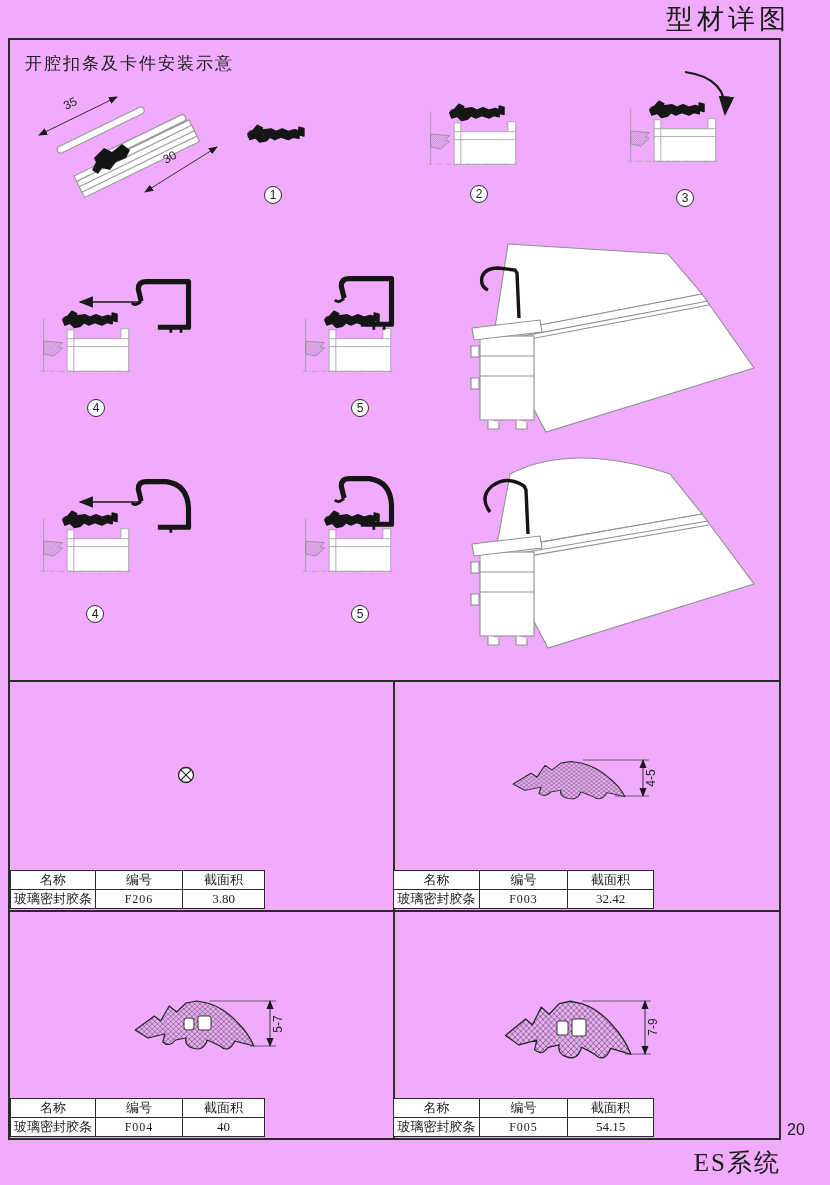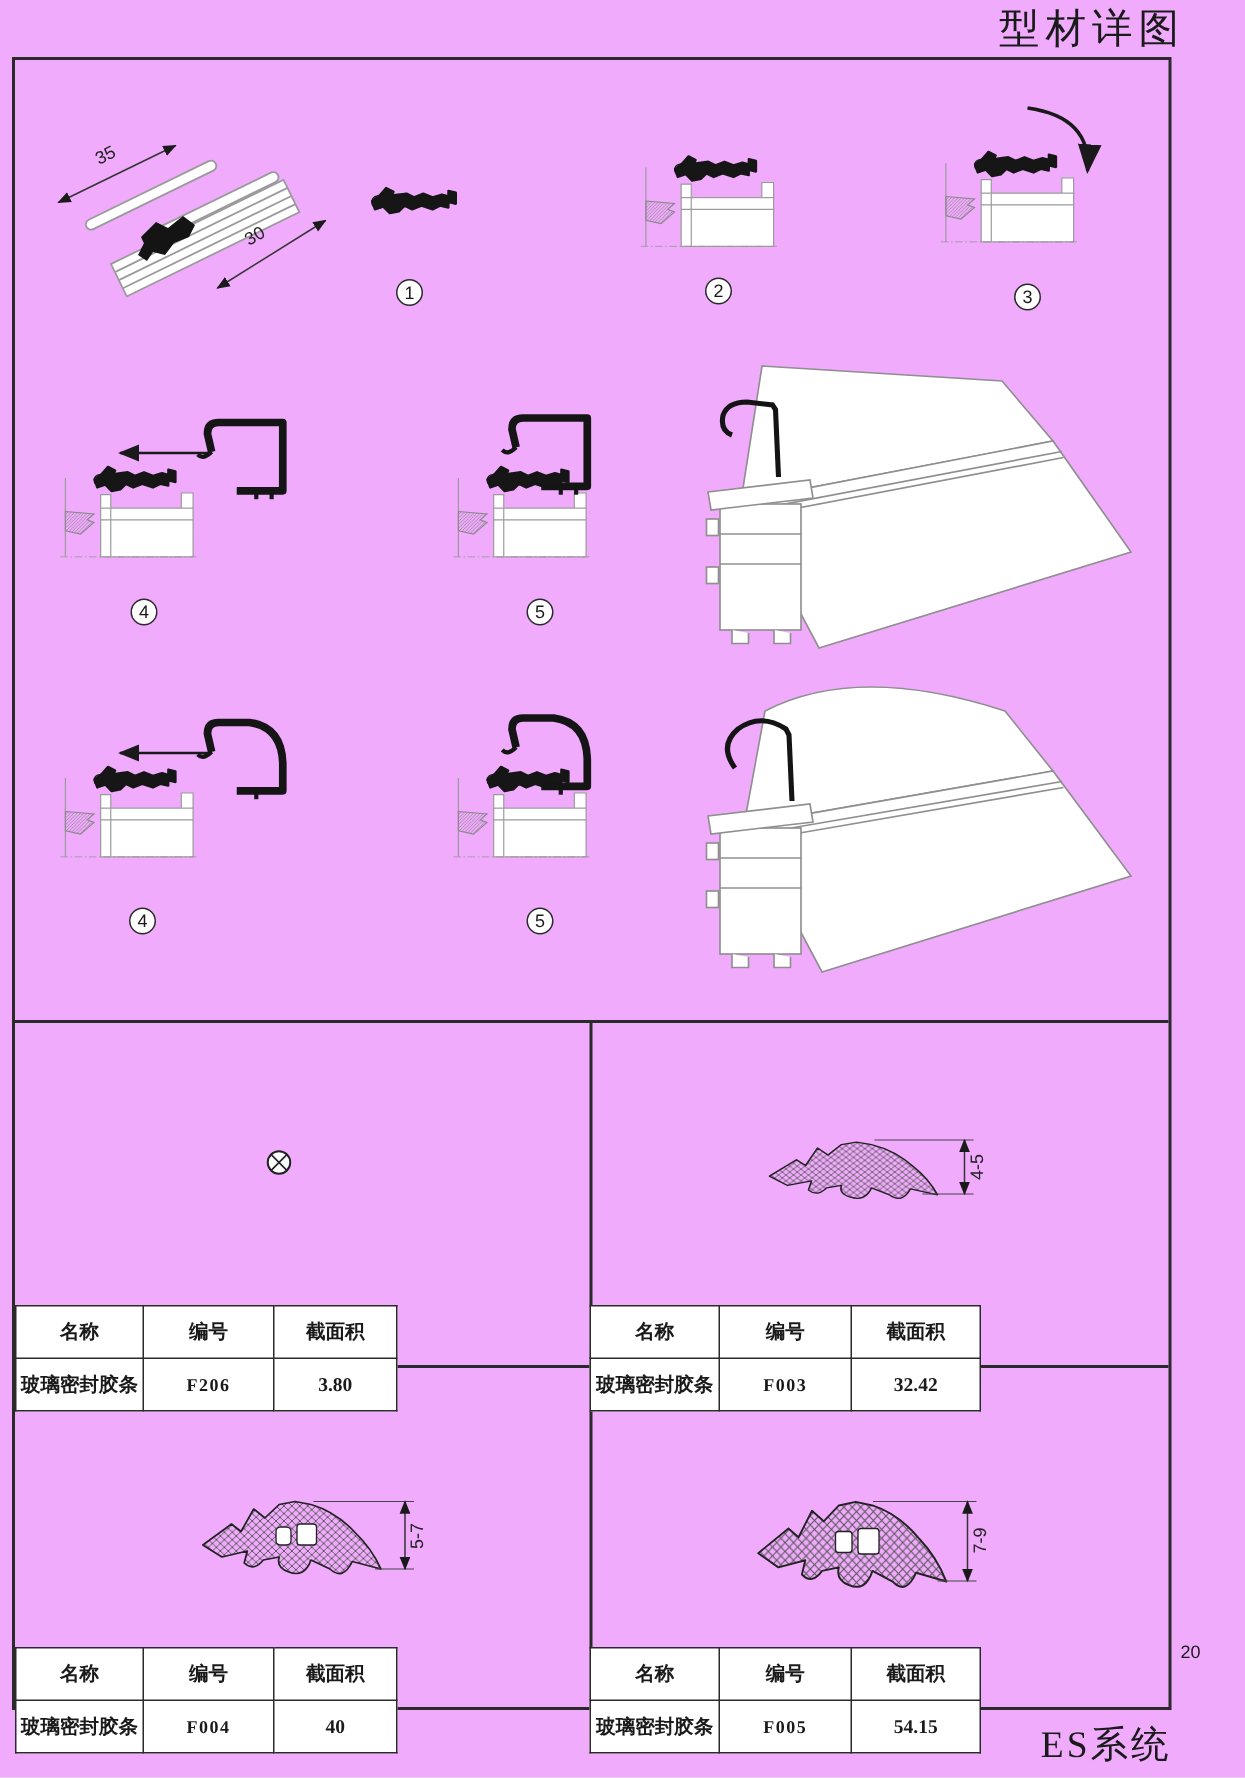--- a/index.html
+++ b/index.html
@@ -9,24 +9,24 @@
   .page-title{position:absolute;top:1px;right:40px;font-size:27px;letter-spacing:4px}
   .frame{position:absolute;left:8px;top:38px;width:773px;height:1102px;border:2px solid #2a2a2a}
   .caption{position:absolute;left:15px;top:12px;font-size:17px;letter-spacing:2px}
   .d{position:absolute}
   .circ{position:absolute;width:18px;height:18px;border:1.2px solid #2a2a2a;border-radius:50%;
         font-size:12px;line-height:16px;text-align:center;background:#fff;
         font-family:"Liberation Sans",sans-serif}
   .div-h{position:absolute;height:1.5px;background:#2a2a2a;left:0;width:769px}
   .div-v{position:absolute;width:1.5px;background:#2a2a2a}
   .spec{position:absolute;border-collapse:collapse;table-layout:fixed;background:#fff}
-  .spec th,.spec td{border:1.2px solid #2a2a2a;height:35px;text-align:center;font-weight:bold;
+  .spec th,.spec td{border:1.2px solid #2a2a2a;height:19px;text-align:center;font-weight:normal;
         font-size:13px;padding:0;overflow:hidden;white-space:nowrap}
   .spec td.code{font-size:12px;letter-spacing:1px}
-  .page-num{position:absolute;left:787px;top:1094px;font-size:12px;font-family:"Liberation Sans",sans-serif}
+  .page-num{position:absolute;left:787px;top:1121px;font-size:16px;font-family:"Liberation Sans",sans-serif}
   .footer{position:absolute;left:8px;top:1146px;width:773px;text-align:right;font-size:25px;letter-spacing:2px}
   svg text{font-family:"Liberation Sans","DejaVu Sans",sans-serif;fill:#222}
   .dim{stroke:#333;stroke-width:1}
   .ext{stroke:#444;stroke-width:0.8}
 </style>
 </head>
 <body>
 
 <svg width="0" height="0" style="position:absolute" aria-hidden="true">
   <defs>
@@ -75,20 +75,21 @@
     <g id="claw">
       <path d="M4,36 L22,22 L28,27 L36,12 L43,18 L52,9 L62,7 L72,9 Q88,14 100,28 Q110,38 116,52 L98,47 Q92,60 84,52 L72,46 Q68,58 58,54 Q50,51 52,44 L42,46 Q36,54 30,48 L32,40 L16,44 Z" fill="url(#xh)" stroke="#222" stroke-width="1.1" stroke-linejoin="round"></path>
     </g>
   </defs>
 </svg>
 
 <div class="page">
   <div class="page-title">型材详图</div>
 
   <div class="frame">
+    <div class="caption">开腔扣条及卡件安装示意</div>
 
     <svg class="d" style="left:20px;top:40px" width="205" height="125" viewBox="0 0 205 125">
       <line class="dim" x1="9" y1="55" x2="87" y2="17" marker-start="url(#arr)" marker-end="url(#arr)"></line>
       <text font-size="12" transform="translate(36,30) rotate(-26)">35</text>
       <g stroke="#9a9a9a" fill="#fff" stroke-width="1.2">
         <rect x="0" y="0" width="96" height="7" rx="3.5" transform="translate(26,68) rotate(-26)"></rect>
         <g transform="translate(44,96) rotate(-26)">
           <rect x="0" y="0" width="128" height="24"></rect>
           <line x1="0" y1="6" x2="128" y2="6"></line>
           <line x1="0" y1="12" x2="128" y2="12"></line>

